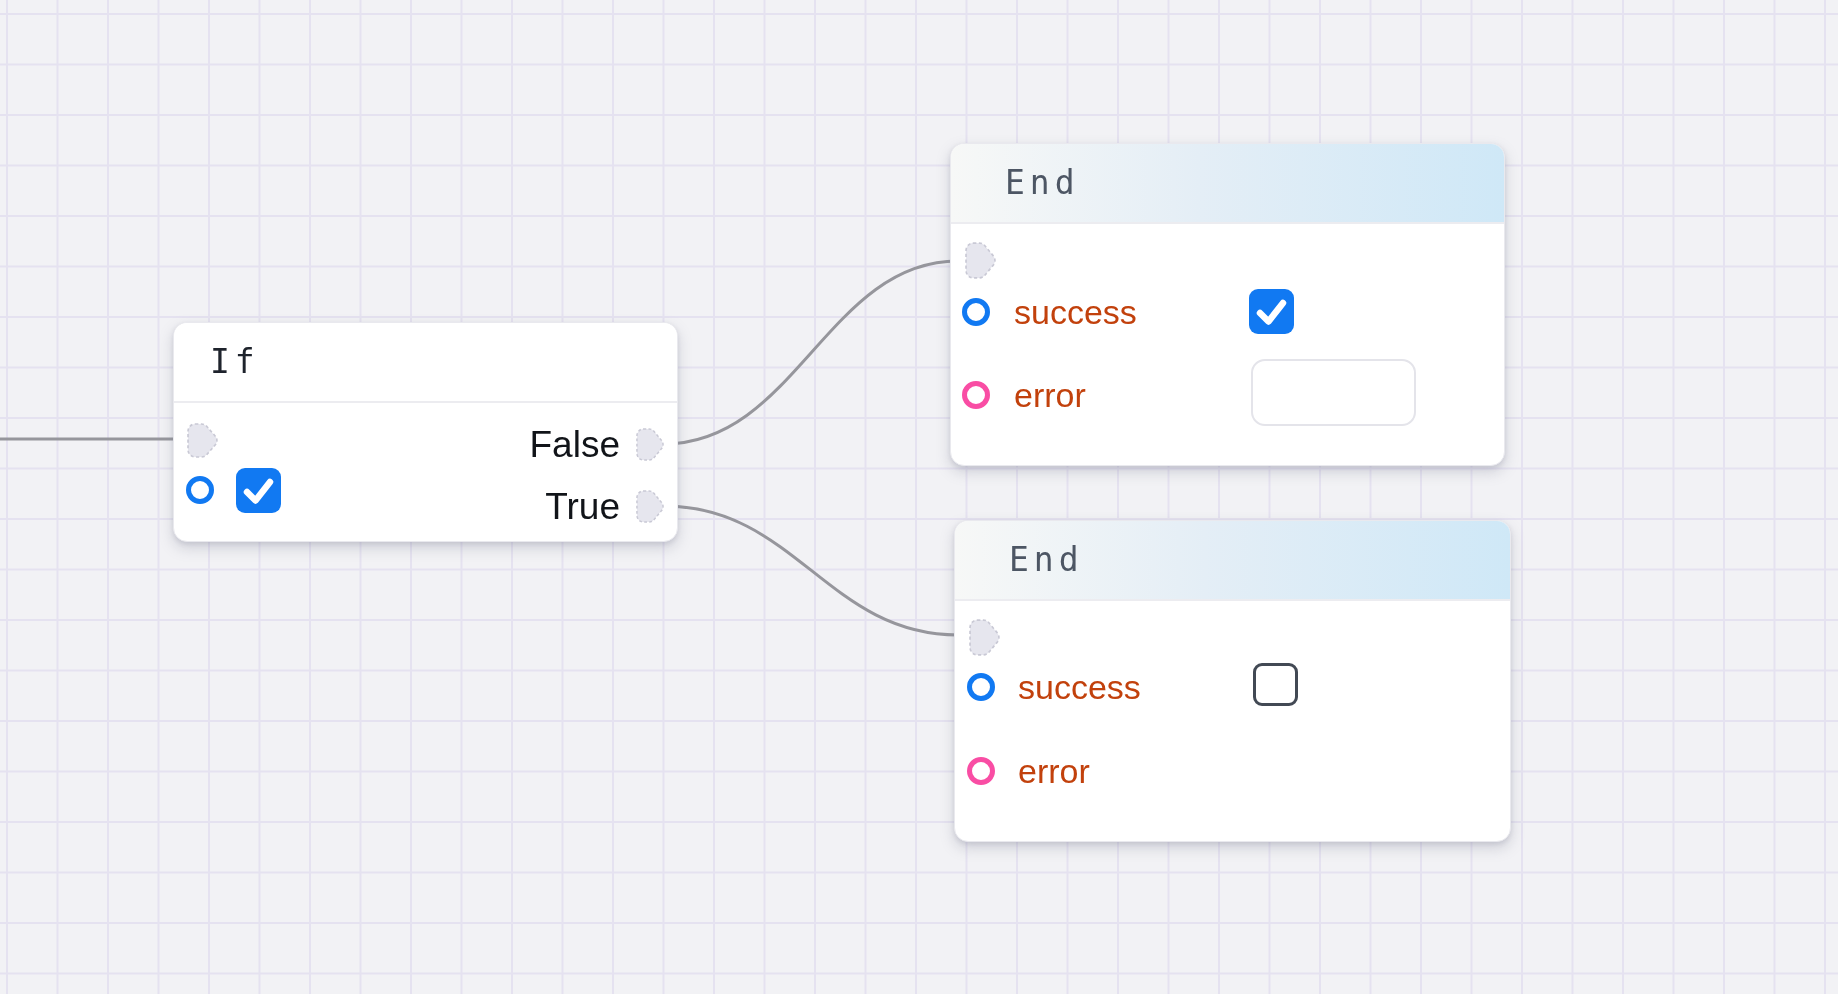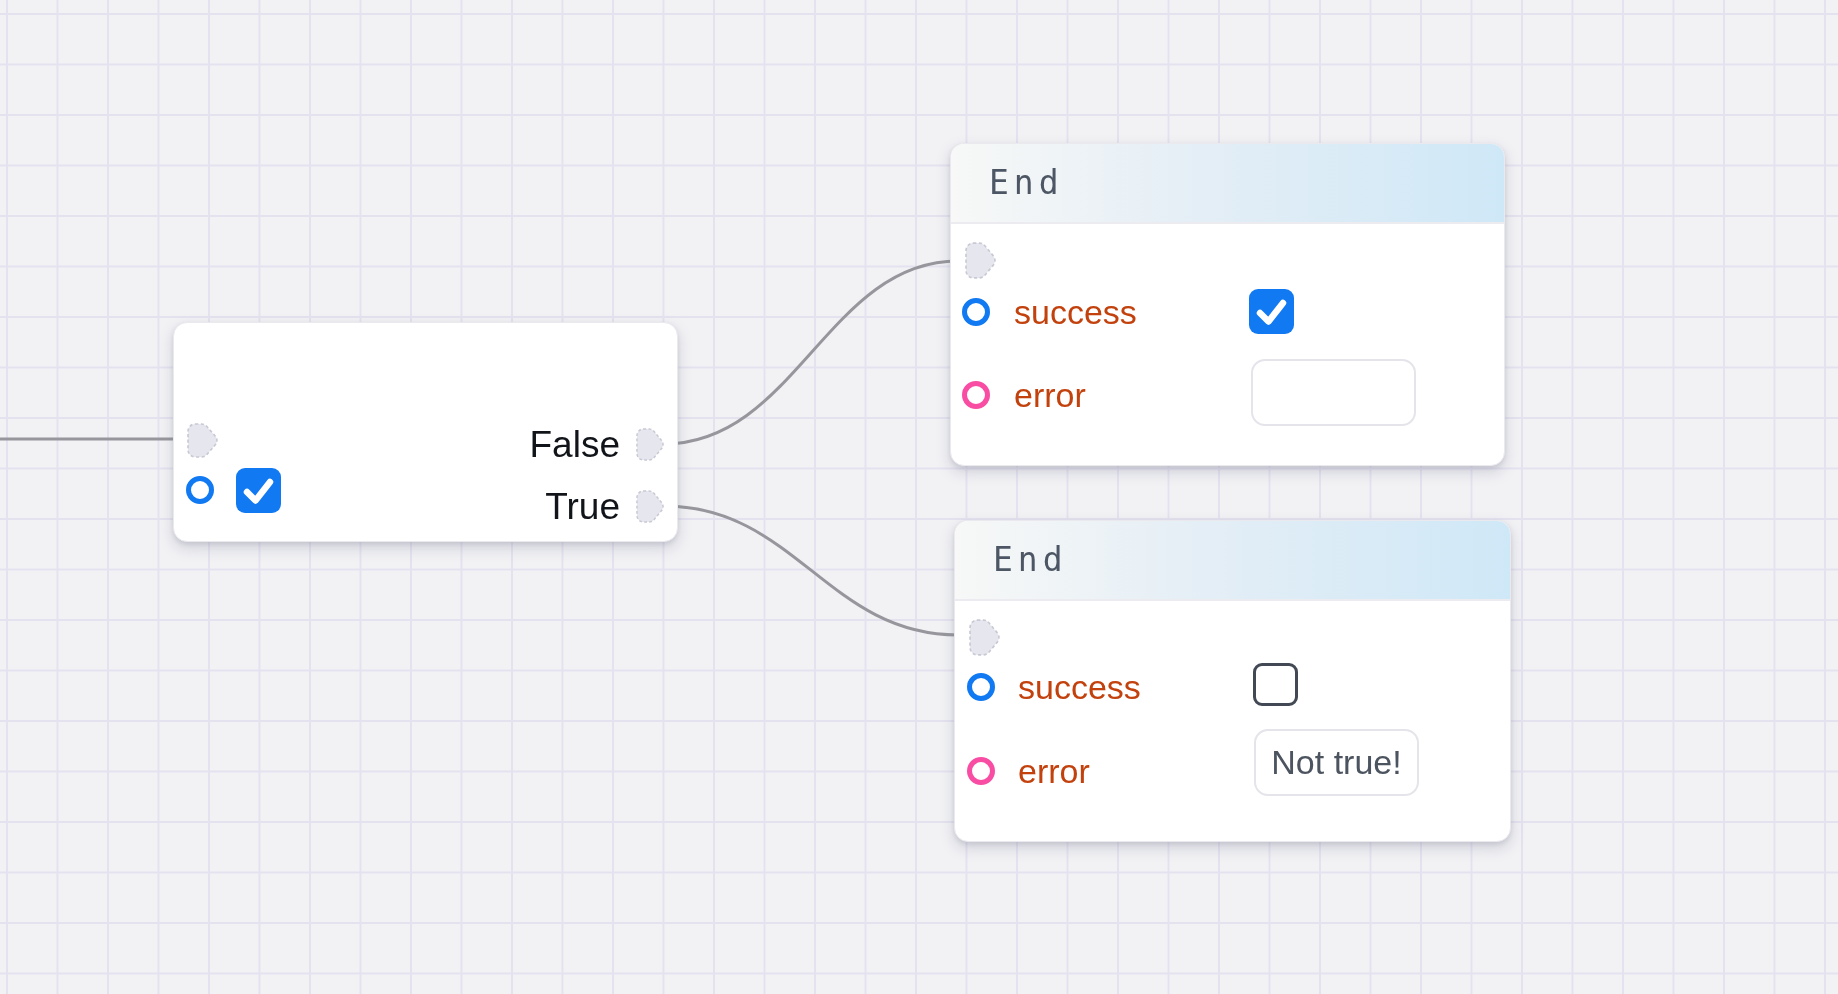--- a/index.html
+++ b/index.html
@@ -27,21 +27,21 @@
     border-radius:13px 13px 0 0;
     box-sizing:border-box;
   }
   .node-title{
     font-family:"DejaVu Sans Mono", monospace;
     font-size:33px;letter-spacing:5px;
     padding-left:36px;padding-bottom:2px;
   }
   .if-title{color:#1e232c;}
   .end-title{color:#4d5664;}
-  .end-header-bg{background:linear-gradient(90deg,#f7f8f7 0%,#e4eef6 45%,#cfe8f7 100%);}
+  .end-header-bg{background:linear-gradient(90deg,#f7f8f7 0%,#e4eef6 45%,#cfe8f7 100%);padding-left:16px;}
   .port{position:absolute;}
   .ring{position:absolute;width:30px;height:30px;}
   .label{
     position:absolute;height:44px;line-height:44px;
     font-size:34px;color:#c2410c;white-space:nowrap;
   }
   .out-label{
     position:absolute;height:44px;line-height:44px;
     font-size:37px;color:#111419;white-space:nowrap;text-align:right;
   }
@@ -73,20 +73,23 @@
   <path d="M 664 506 C 795 506 828 635 958 635" fill="none" stroke="#96969c" stroke-width="3"></path>
 </svg>
 
 <svg width="0" height="0" style="position:absolute">
   <defs>
     <path id="port-shape" d="M8 1 H14 C16 1 17.9 1.9 19.2 3.4 L27.4 12.8 C29.5 15.2 29.5 18.8 27.4 21.2 L19.2 30.6 C17.9 32.1 16 33 14 33 H8 C4.1 33 1 29.9 1 26 V8 C1 4.1 4.1 1 8 1 Z"></path>
   </defs>
 </svg>
 
 <div class="node" style="left:173px;top:322px;width:505px;height:220px;">
+  <div class="node-header" style="background:#ffffff;">
+    <span class="node-title if-title">If</span>
+  </div>
   <svg class="port" style="left:13px;top:100px;" width="31" height="35" viewBox="0 0 30 34" preserveAspectRatio="none">
     <use href="#port-shape" fill="#e6e6ee" stroke="#c9c9d5" stroke-width="1.6" stroke-dasharray="3 2.4"></use>
   </svg>
   <div class="out-label" style="right:57px;top:100px;">False</div>
   <svg class="port" style="left:462px;top:105px;" width="28" height="33" viewBox="0 0 30 34" preserveAspectRatio="none">
     <use href="#port-shape" fill="#e6e6ee" stroke="#c9c9d5" stroke-width="1.6" stroke-dasharray="3 2.4"></use>
   </svg>
   <div class="out-label" style="right:57px;top:162px;">True</div>
   <svg class="port" style="left:462px;top:167px;" width="28" height="33" viewBox="0 0 30 34" preserveAspectRatio="none">
     <use href="#port-shape" fill="#e6e6ee" stroke="#c9c9d5" stroke-width="1.6" stroke-dasharray="3 2.4"></use>
@@ -137,14 +140,13 @@
   <svg class="ring" style="left:11px;top:151px;" viewBox="0 0 30 30">
     <circle cx="15" cy="15" r="11.5" fill="#ffffff" stroke="#1179f2" stroke-width="5"></circle>
   </svg>
   <div class="label" style="left:63px;top:144px;">success</div>
   <div class="checkbox-off" style="left:298px;top:142px;"></div>
 
   <svg class="ring" style="left:11px;top:235px;" viewBox="0 0 30 30">
     <circle cx="15" cy="15" r="11.5" fill="#ffffff" stroke="#f94da4" stroke-width="5"></circle>
   </svg>
   <div class="label" style="left:63px;top:228px;">error</div>
-  <input class="text-field" style="left: 299px; top: 208px;" type="text" value="Not true!">
 </div>
 
 </body></html>

